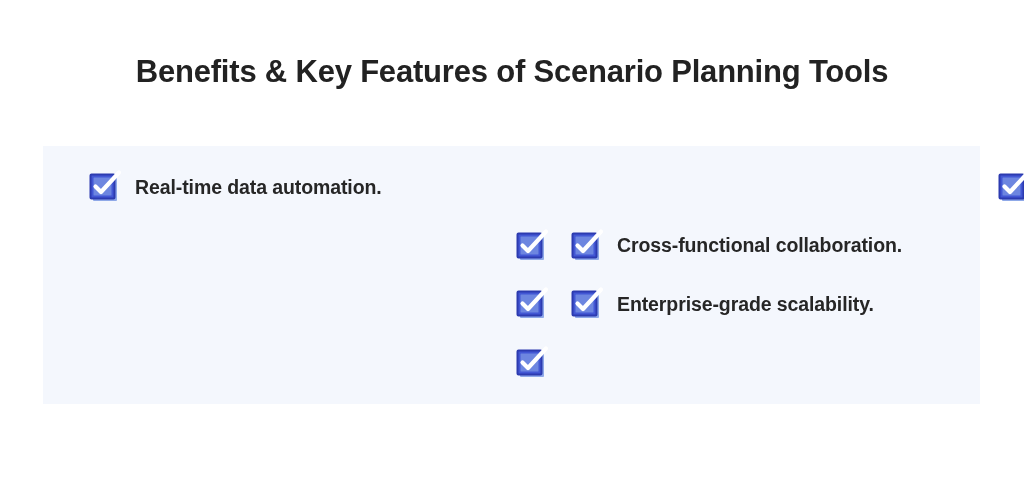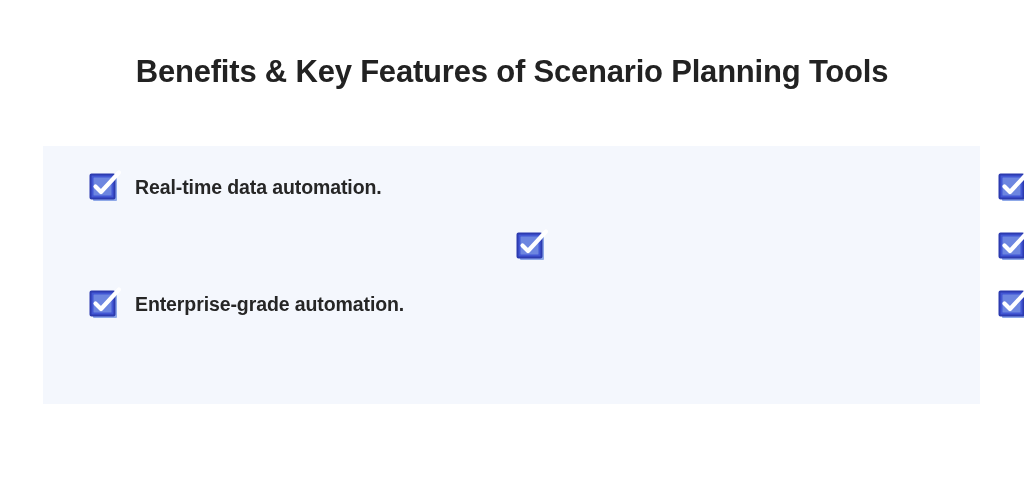--- a/index.html
+++ b/index.html
@@ -127,20 +127,31 @@
           <svg viewBox="0 0 36 36">
             <rect x="5" y="9" width="24" height="24" rx="1" fill="#8fa9e8"></rect>
             <rect x="2.5" y="6.5" width="24" height="24" rx="1" fill="#4257d4" stroke="#2c3bb0" stroke-width="2"></rect>
             <rect x="5.5" y="9.5" width="18" height="18" rx="0.5" fill="#6d86e0"></rect>
             <path d="M7.5 18.5 L13 24 L31 4.5" fill="none" stroke="#ffffff" stroke-width="4.2" stroke-linecap="round" stroke-linejoin="round"></path>
           </svg>
         </span>
 
       </div>
 
+      <div class="feature-item col-left">
+        <span class="checkbox-icon">
+          <svg viewBox="0 0 36 36">
+            <rect x="5" y="9" width="24" height="24" rx="1" fill="#8fa9e8"></rect>
+            <rect x="2.5" y="6.5" width="24" height="24" rx="1" fill="#4257d4" stroke="#2c3bb0" stroke-width="2"></rect>
+            <rect x="5.5" y="9.5" width="18" height="18" rx="0.5" fill="#6d86e0"></rect>
+            <path d="M7.5 18.5 L13 24 L31 4.5" fill="none" stroke="#ffffff" stroke-width="4.2" stroke-linecap="round" stroke-linejoin="round"></path>
+          </svg>
+        </span>
+        <span class="feature-label">Cross-functional collaboration.</span>
+      </div>
 
       <div class="feature-item col-right">
         <span class="checkbox-icon">
           <svg viewBox="0 0 36 36">
             <rect x="5" y="9" width="24" height="24" rx="1" fill="#8fa9e8"></rect>
             <rect x="2.5" y="6.5" width="24" height="24" rx="1" fill="#4257d4" stroke="#2c3bb0" stroke-width="2"></rect>
             <rect x="5.5" y="9.5" width="18" height="18" rx="0.5" fill="#6d86e0"></rect>
             <path d="M7.5 18.5 L13 24 L31 4.5" fill="none" stroke="#ffffff" stroke-width="4.2" stroke-linecap="round" stroke-linejoin="round"></path>
           </svg>
         </span>
@@ -149,21 +160,21 @@
 
       <div class="feature-item col-left">
         <span class="checkbox-icon">
           <svg viewBox="0 0 36 36">
             <rect x="5" y="9" width="24" height="24" rx="1" fill="#8fa9e8"></rect>
             <rect x="2.5" y="6.5" width="24" height="24" rx="1" fill="#4257d4" stroke="#2c3bb0" stroke-width="2"></rect>
             <rect x="5.5" y="9.5" width="18" height="18" rx="0.5" fill="#6d86e0"></rect>
             <path d="M7.5 18.5 L13 24 L31 4.5" fill="none" stroke="#ffffff" stroke-width="4.2" stroke-linecap="round" stroke-linejoin="round"></path>
           </svg>
         </span>
-        <span class="feature-label">Enterprise-grade automation.</span>
+        <span class="feature-label">Enterprise-grade scalability.</span>
       </div>
 
       <div class="feature-item col-right">
         <span class="checkbox-icon">
           <svg viewBox="0 0 36 36">
             <rect x="5" y="9" width="24" height="24" rx="1" fill="#8fa9e8"></rect>
             <rect x="2.5" y="6.5" width="24" height="24" rx="1" fill="#4257d4" stroke="#2c3bb0" stroke-width="2"></rect>
             <rect x="5.5" y="9.5" width="18" height="18" rx="0.5" fill="#6d86e0"></rect>
             <path d="M7.5 18.5 L13 24 L31 4.5" fill="none" stroke="#ffffff" stroke-width="4.2" stroke-linecap="round" stroke-linejoin="round"></path>
           </svg>

